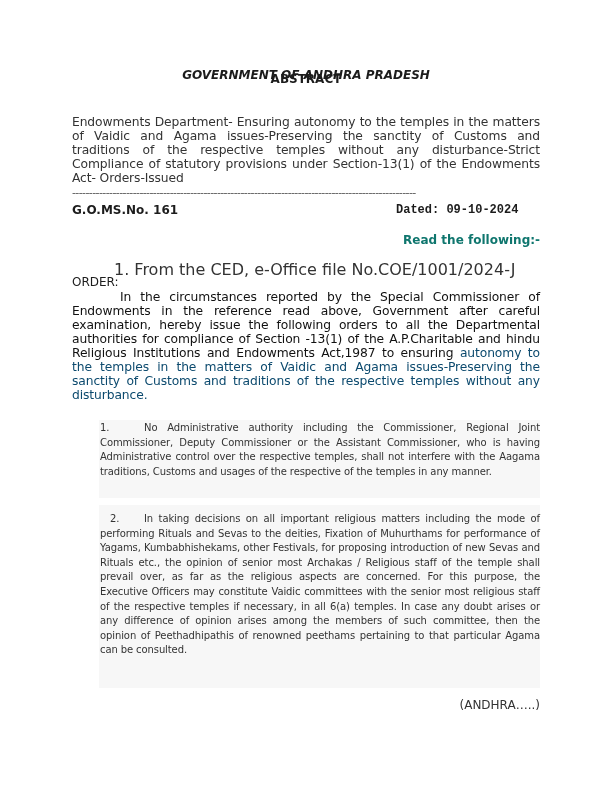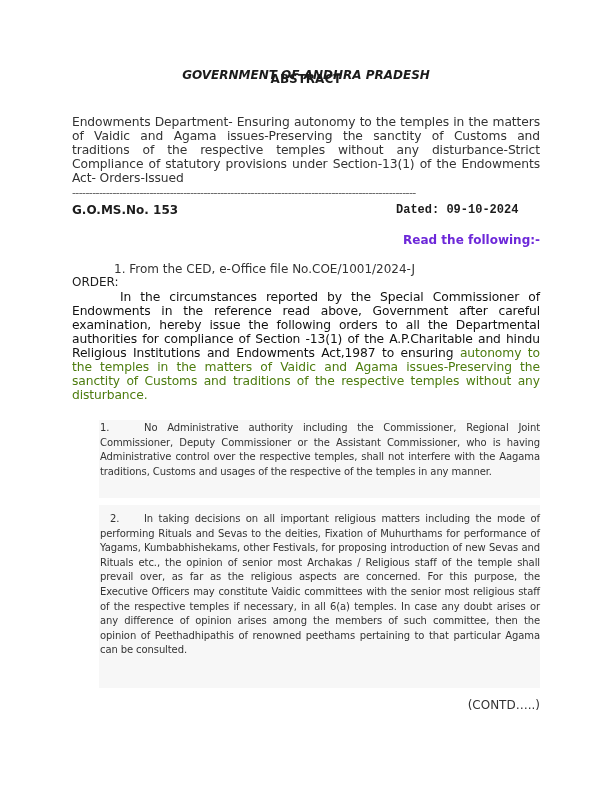--- a/index.html
+++ b/index.html
@@ -75,45 +75,45 @@
     .gono { position: absolute; left: 0; }
     .dated { position: absolute; left: 324px; font-family: Liberation Mono, monospace; }
 
     .read-following {
       position: absolute;
       top: 233px;
       right: 0;
       font-weight: bold;
       font-size: 12px;
       line-height: 15px;
-      color: #6d28d9;
+      color: #0f766e;
     }
     .reference {
       position: absolute;
       top: 262px;
       left: 42px;
-      font-size: 12px;
+      font-size: 16px;
       line-height: 15px;
       color: #333333;
     }
     .order-label {
       position: absolute;
       top: 275px;
       left: 0;
       font-weight: normal;
       font-size: 12px;
       line-height: 15px;
       color: #1c1c1c;
     }
     .order-body {
       top: 290px;
       text-indent: 48px;
       color: #111111;
     }
-    .order-body .gray { color: #4d7c0f; }
+    .order-body .gray { color: #0c4a6e; }
 
     .shade {
       position: absolute;
       left: 27px;
       width: 441px;
       background: #f7f7f7;
     }
     .shade.s1 { top: 420px; height: 78px; }
     .shade.s2 { top: 505px; height: 183px; }
 
@@ -147,33 +147,33 @@
 <div class="page">
 
   <div class="heading h1">GOVERNMENT OF ANDHRA PRADESH</div>
   <div class="heading h2">ABSTRACT</div>
 
   <div class="para subject justify">Endowments Department- Ensuring autonomy to the temples in the matters of Vaidic and Agama issues-Preserving the sanctity of Customs and traditions of the respective temples without any disturbance-Strict Compliance of statutory provisions under Section-13(1) of the Endowments Act- Orders-Issued</div>
 
   <div class="dash-line">------------------------------------------------------------------------------------------------------</div>
 
   <div class="gono-row">
-    <span class="gono">G.O.MS.No. 153</span>
+    <span class="gono">G.O.MS.No. 161</span>
     <span class="dated">Dated: 09-10-2024</span>
   </div>
 
   <div class="read-following">Read the following:-</div>
 
   <div class="reference">1. From the CED, e-Office file No.COE/1001/2024-J</div>
 
   <div class="order-label">ORDER:</div>
 
   <div class="para order-body justify"><span>In the circumstances reported by the Special Commissioner of Endowments in the reference read above, Government after careful examination, hereby issue the following orders to all the Departmental authorities for compliance of Section -13(1) of the  A.P.Charitable and hindu Religious Institutions and Endowments Act,1987 to ensuring </span><span class="gray">autonomy to the temples in the matters of Vaidic and Agama issues-Preserving the sanctity of Customs and traditions of the respective temples without any disturbance.</span></div>
 
   <div class="shade s1"></div>
   <div class="point p1 justify"><span class="num">1.</span><span>No Administrative authority including the Commissioner, Regional Joint Commissioner, Deputy Commissioner or the Assistant Commissioner, who is having Administrative control over the respective temples, shall not interfere with the Aagama traditions, Customs and usages of the respective of the temples in any manner.</span></div>
 
   <div class="shade s2"></div>
   <div class="point p2 justify"><span class="num">2.</span><span>In taking decisions on all important religious matters including the mode of performing Rituals and Sevas to the deities, Fixation of Muhurthams for performance of Yagams, Kumbabhishekams, other Festivals, for proposing introduction of new Sevas and Rituals etc., the opinion of senior most Archakas / Religious staff of the temple shall prevail over, as far as the religious aspects are concerned. For this purpose, the Executive Officers may constitute Vaidic committees with the senior most religious staff of the respective temples if necessary, in all 6(a) temples. In case any doubt arises or any difference of opinion arises among the members of such committee, then the opinion of Peethadhipathis of renowned peethams pertaining to that particular Agama can be consulted.</span></div>
 
-  <div class="contd">(CONTD…..)</div>
+  <div class="contd">(ANDHRA…..)</div>
 
 </div>
 
 </body></html>

